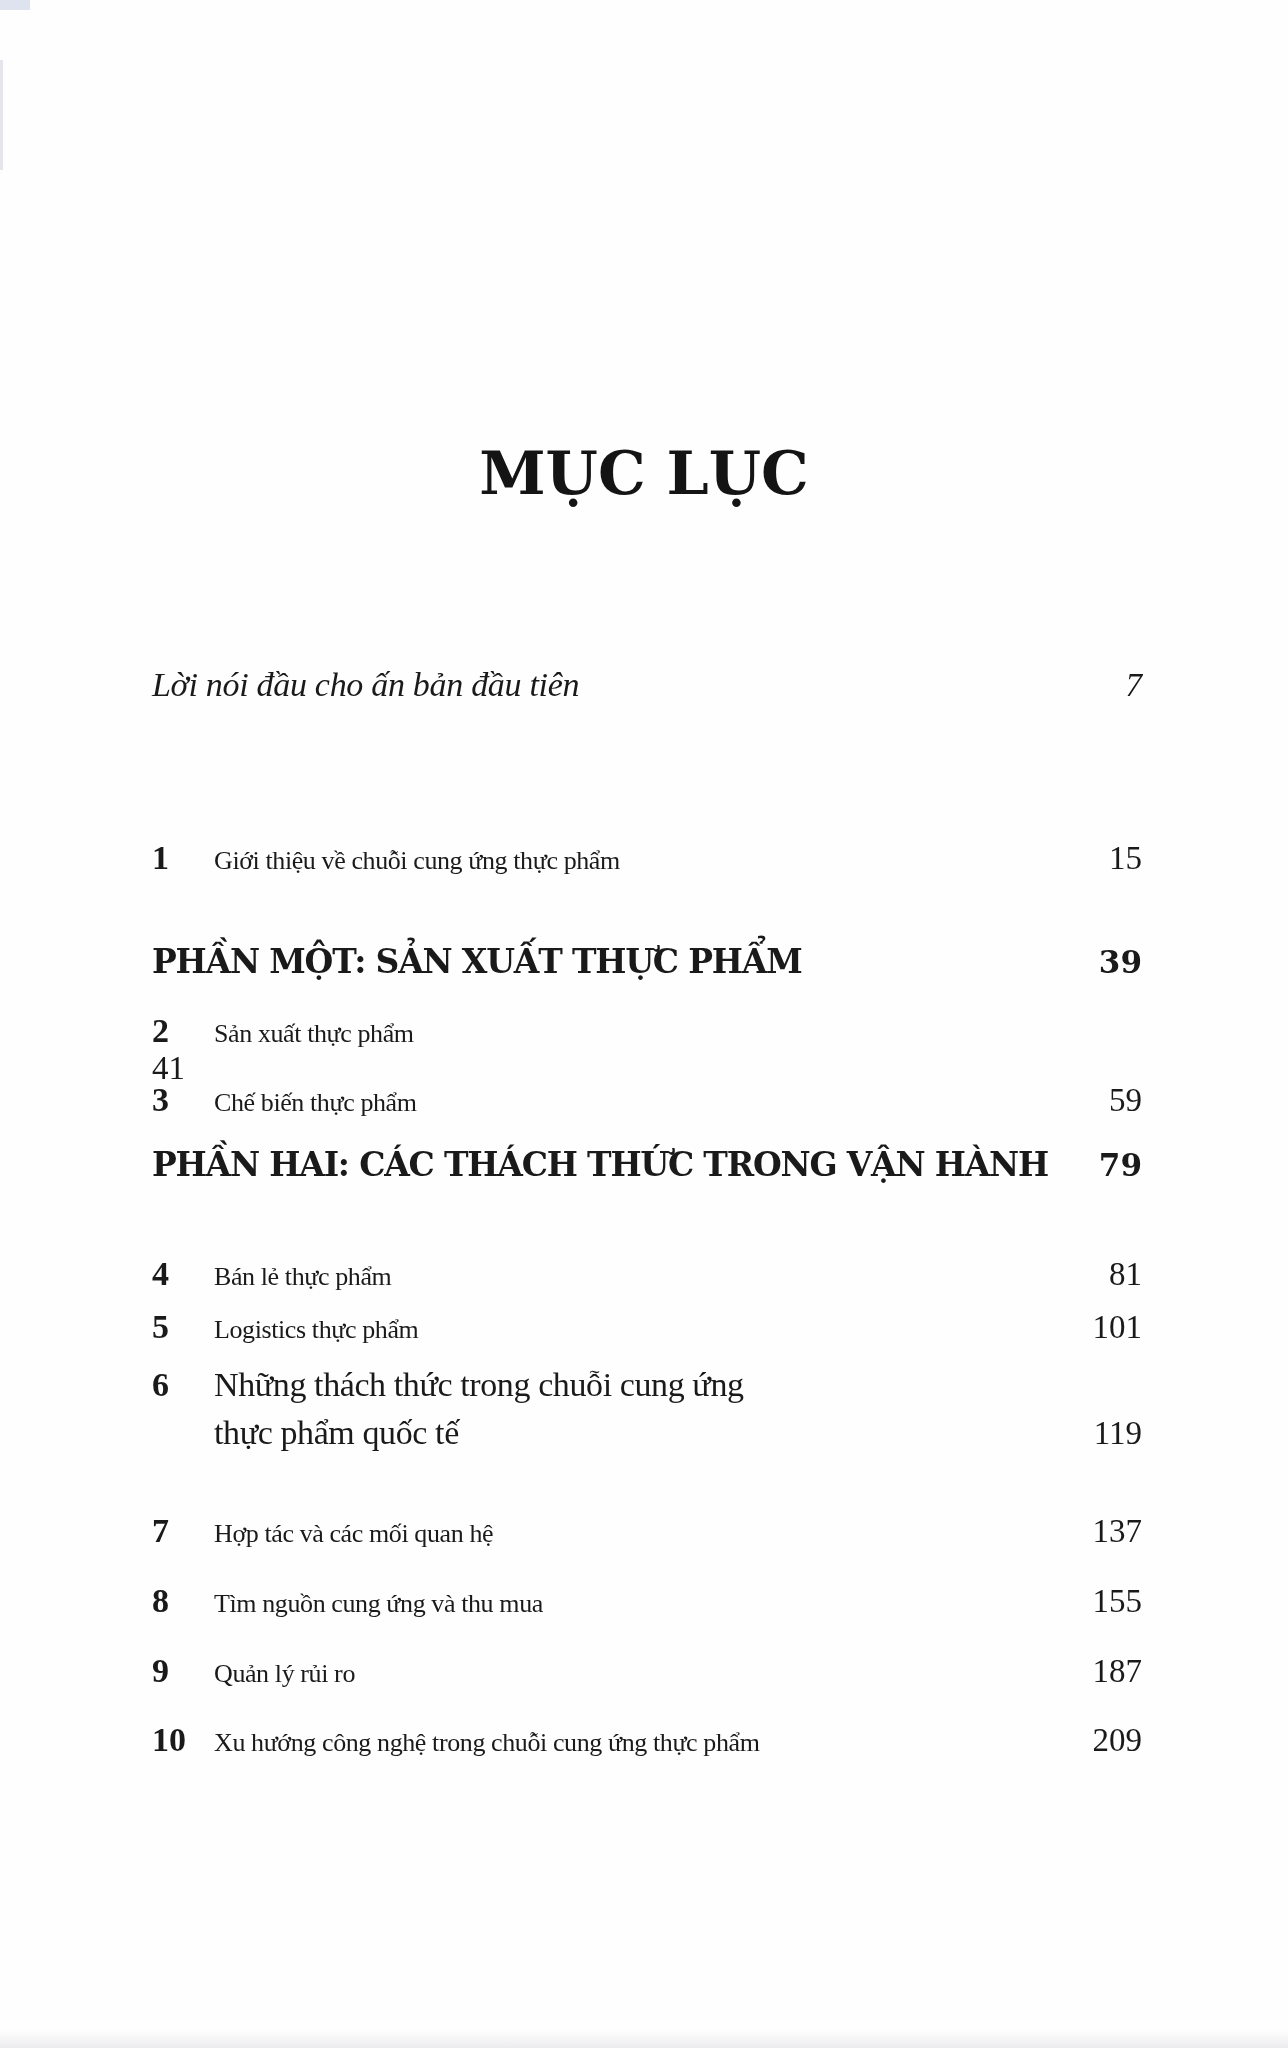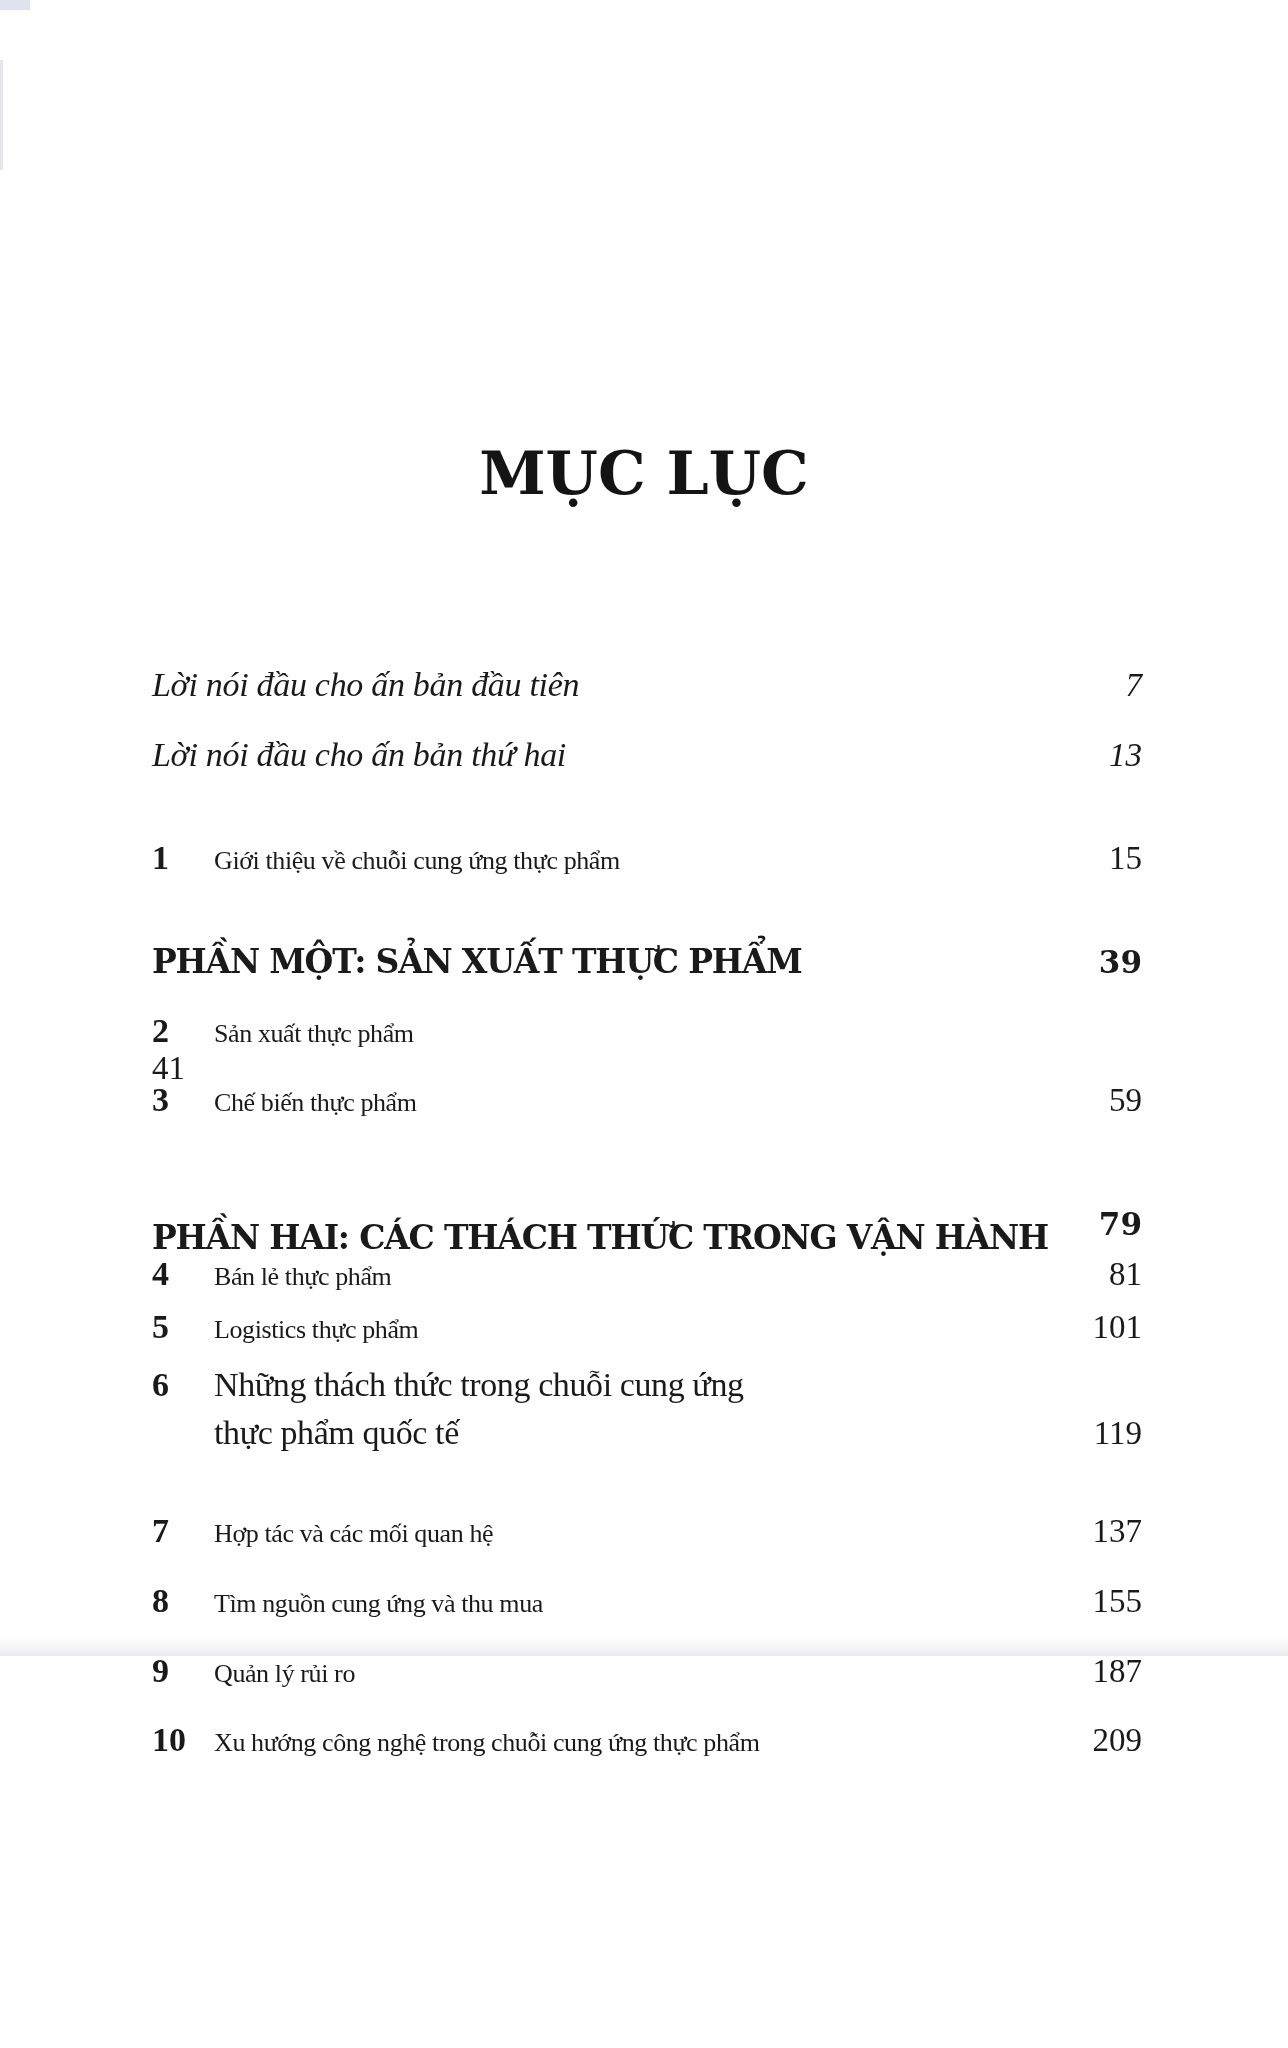--- a/index.html
+++ b/index.html
@@ -12,21 +12,21 @@
       height: 2048px;
       position: relative;
       overflow: hidden;
       font-family: "Liberation Serif", "DejaVu Serif", serif;
       color: #1a1a1a;
     }
     .page {
       position: absolute;
       left: 0; top: 0;
       width: 1288px;
-      height: 1656px;
+      height: 2048px;
       background: #fefefe;
     }
     
     .scan-edge-left {
       position: absolute;
       left: 0; top: 60px;
       width: 3px; height: 110px;
       background: #e4e6ec;
     }
     .scan-corner {
@@ -154,24 +154,20 @@
   <div class="scan-bottom"></div>
 
   <h1 class="title" style="margin:0;">MỤC LỤC</h1>
 
   <div class="toc">
 
     <div class="row preface" style="top:638px;">
       <span class="label">Lời nói đầu cho ấn bản đầu tiên</span>
       <span class="page-num">7</span>
     </div>
-    <div class="row preface" style="top:708px;">
-      <span class="label">Lời nói đầu cho ấn bản thứ hai</span>
-      <span class="page-num">13</span>
-    </div>
 
     <div class="row chapter" style="top:811px;">
       <span class="label">
         <span class="num">1</span><span class="text">Giới thiệu về chuỗi cung ứng thực phẩm</span>
       </span>
       <span class="page-num">15</span>
     </div>
 
     <div class="row part" style="top:914px;">
       <span class="label">PHẦN MỘT: SẢN XUẤT THỰC PHẨM</span>
@@ -183,21 +179,21 @@
       </span>
       <span class="page-num">41</span>
     </div>
     <div class="row chapter" style="top:1053px;">
       <span class="label">
         <span class="num">3</span><span class="text">Chế biến thực phẩm</span>
       </span>
       <span class="page-num">59</span>
     </div>
 
-    <div class="row part" style="top:1190px;align-items:center;">
+    <div class="row part" style="top:1117px;">
       <span class="label">PHẦN HAI: CÁC THÁCH THỨC TRONG VẬN HÀNH</span>
       <span class="page-num">79</span>
     </div>
     <div class="row chapter" style="top:1227px;">
       <span class="label">
         <span class="num">4</span><span class="text">Bán lẻ thực phẩm</span>
       </span>
       <span class="page-num">81</span>
     </div>
     <div class="row chapter" style="top:1280px;">

